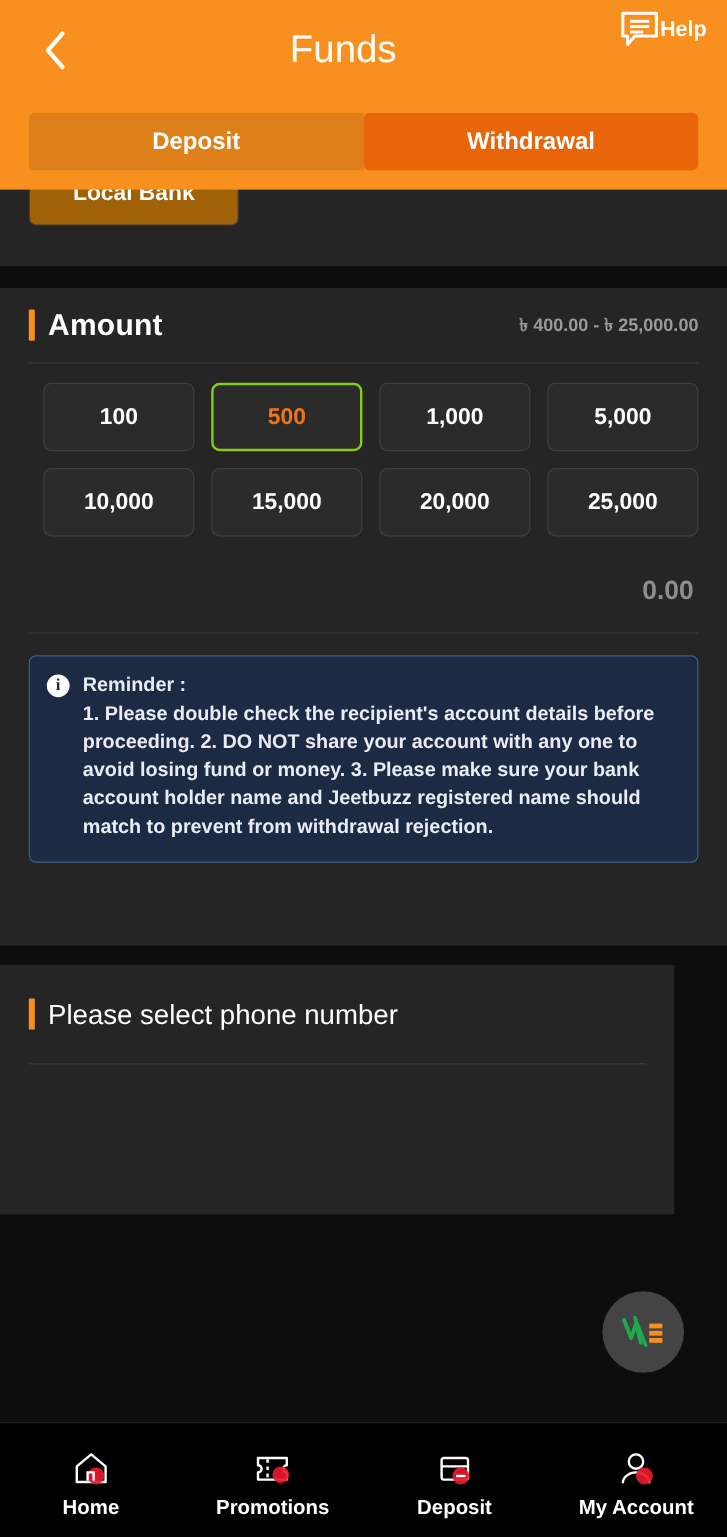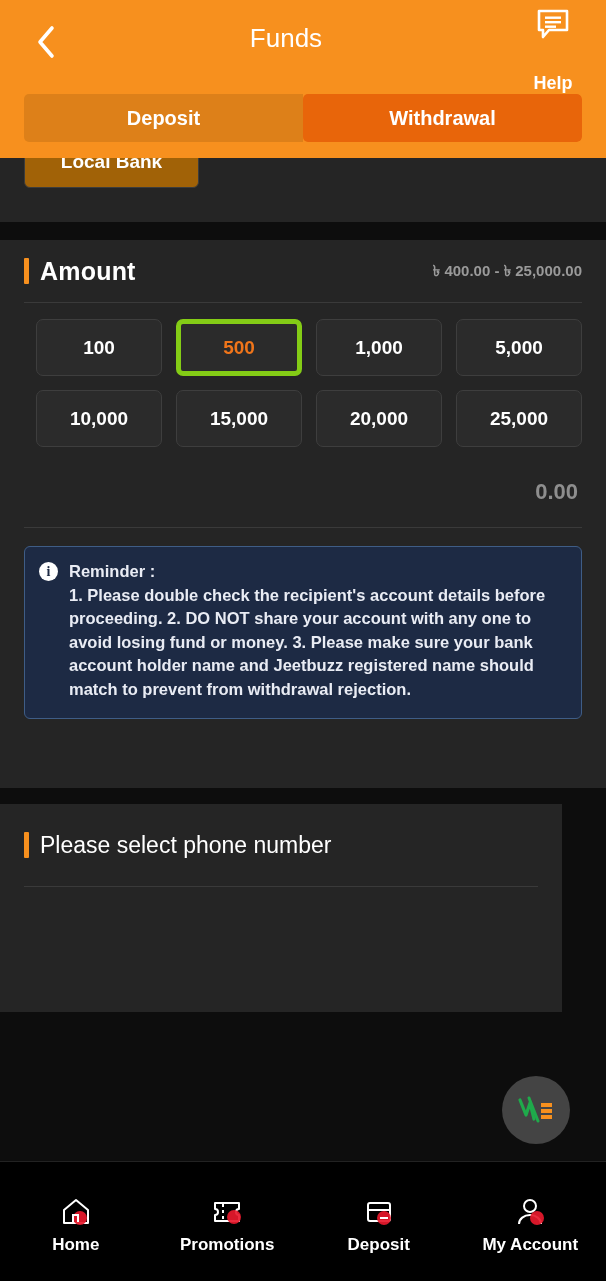--- a/index.html
+++ b/index.html
@@ -37,21 +37,21 @@
   .sec-title { color: #ffffff; font-size: 25px; font-weight: bold; letter-spacing: .2px; }
   .sec-range { margin-left: auto; color: #9a9a9a; font-size: 15px; font-weight: bold; }
   .hr { height: 1px; background: #3a3a3a; margin: 0 24px; }
 
   .grid { display: grid; grid-template-columns: repeat(4, 1fr); gap: 14px; padding: 16px 24px 0 36px; }
   .chip {
     height: 57px; border: 1px solid #3e3e3e; border-radius: 7px; background: #2b2b2b;
     color: #ffffff; font-size: 19px; font-weight: bold;
     display: flex; align-items: center; justify-content: center; cursor: pointer;
   }
-  .chip.selected { border: 5px solid #84cc16; color: #f0751a; background: #2b2b2b; }
+  .chip.selected { border: 2px solid #84cc16; color: #f0751a; background: #2b2b2b; }
 
   .amount-value {
     text-align: right; color: #8e8e8e; font-size: 22px; font-weight: bold;
     margin: 32px 28px 0 24px;
   }
   .hr2 { height: 1px; background: #3a3a3a; margin: 22px 24px 0 24px; }
 
   
   .reminder {
     margin: 18px 24px 0 24px; background: #1d2a44; border: 1px solid #3f5d86;
@@ -90,39 +90,39 @@
   .header {
     position: absolute; top: 0; left: 0; width: 606px; height: 158px;
     background: #f7901e; z-index: 30;
   }
   .back-btn {
     position: absolute; left: 22px; top: 18px; width: 48px; height: 48px;
     display: flex; align-items: center; justify-content: center; cursor: pointer;
   }
   .hdr-title {
     position: absolute; left: 0; top: 23px; width: 572px; text-align: center;
-    color: #ffffff; font-size: 26px;
+    color: #ffffff; font-size: 32px;
   }
   .help-btn {
     position: absolute; right: 16px; top: 8px; width: 74px;
-    display: flex; flex-direction: column; align-items: center; cursor: pointer; gap: 32px;
+    display: flex; flex-direction: row; align-items: center; cursor: pointer;
   }
   .help-label { color: #ffffff; font-size: 18px; font-weight: bold; margin-top: 1px; }
 
   .tabs { position: absolute; left: 24px; top: 94px; width: 558px; height: 48px; display: flex; border-radius: 5px; overflow: hidden; }
   .tab {
     flex: 1; display: flex; align-items: center; justify-content: center;
     color: #ffffff; font-size: 20px; font-weight: bold; cursor: pointer;
   }
   .tab.inactive { background: #dd8019; }
   .tab.active { background: #e8650a; border-radius: 5px; }
 
   
   .bottom-nav {
-    position: absolute; left: 0; bottom: 0; width: 606px; height: 120px;
+    position: absolute; left: 0; bottom: 0; width: 606px; height: 96px;
     background: #000000; border-top: 1px solid #222222;
     display: flex; z-index: 30;
   }
   .nav-item {
     flex: 1; display: flex; flex-direction: column; align-items: center;
     justify-content: center; gap: 6px; cursor: pointer; padding-top: 6px;
   }
   .nav-ico { position: relative; width: 34px; height: 34px; }
   .nav-label { color: #ffffff; font-size: 17px; font-weight: bold; }
 </style>

